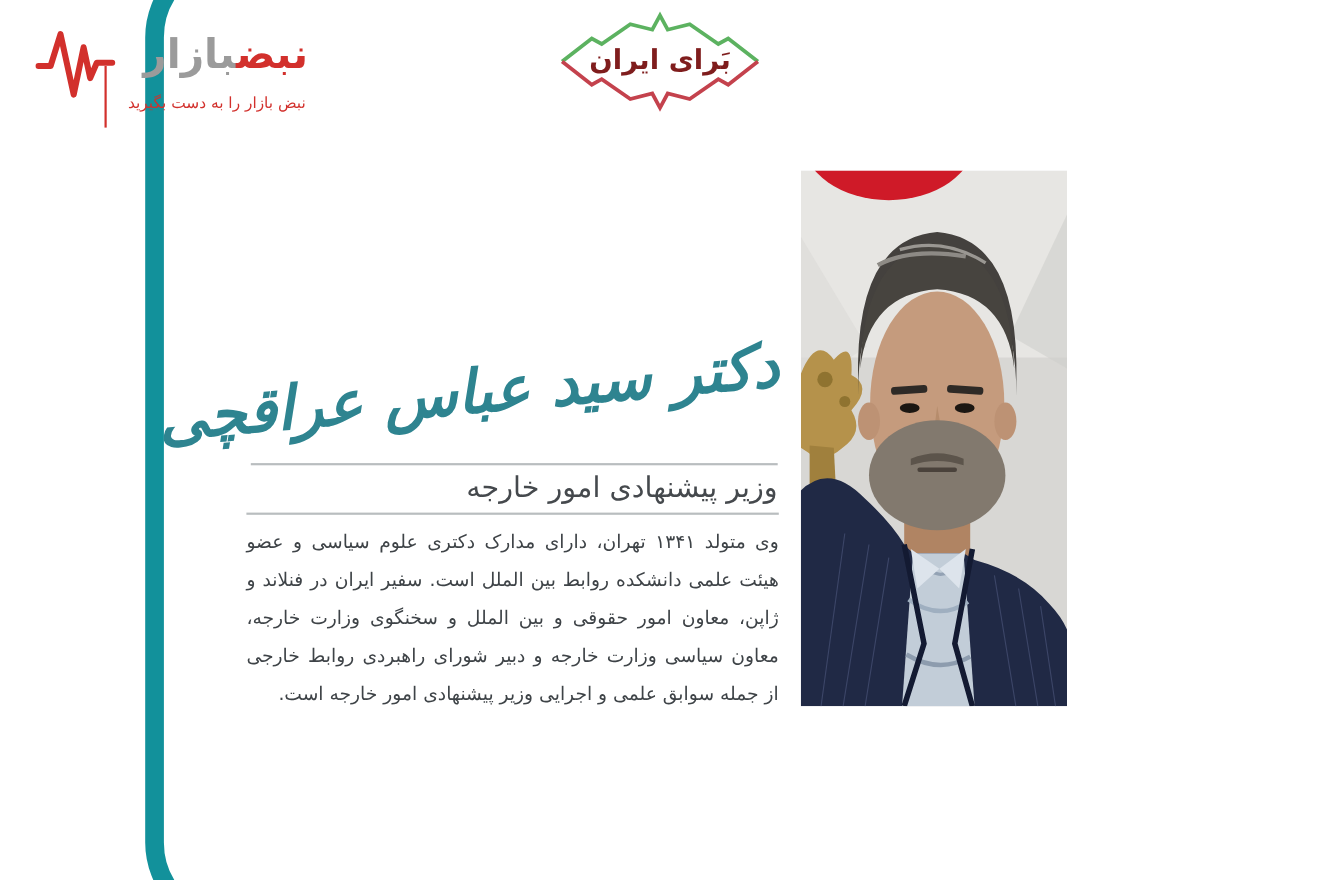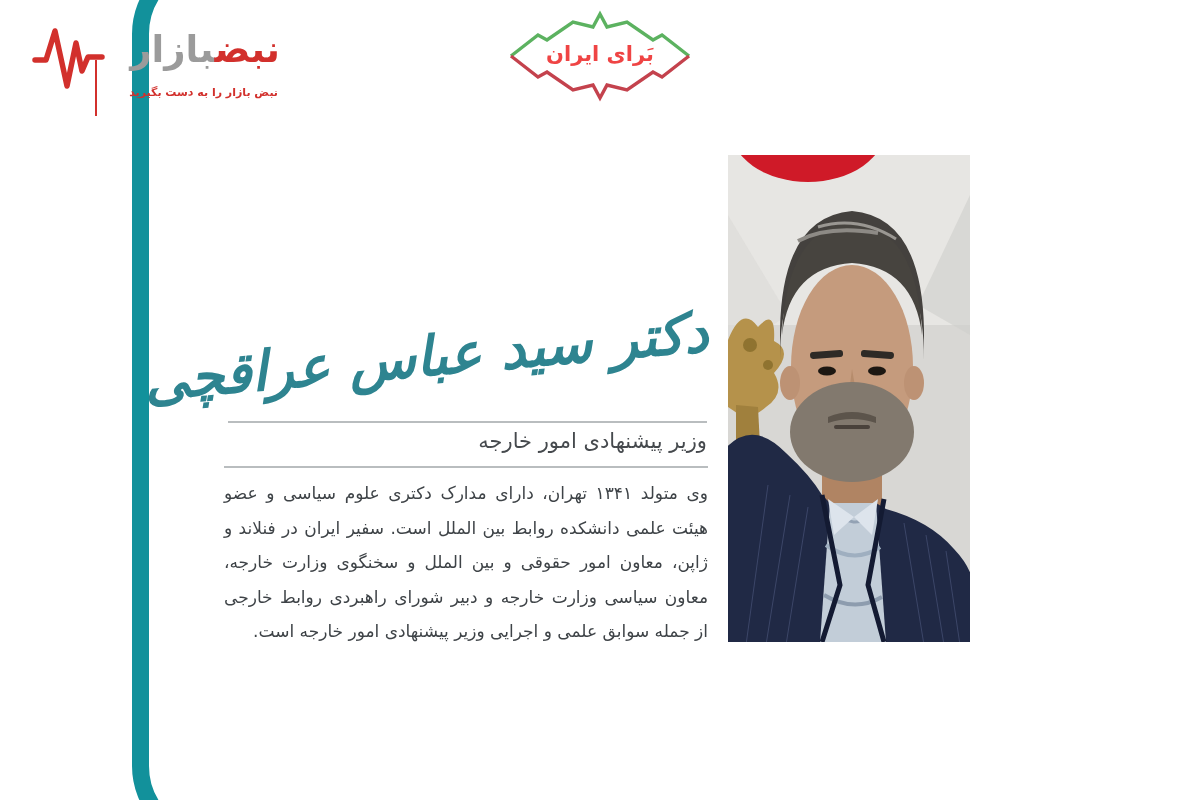--- a/index.html
+++ b/index.html
@@ -17,44 +17,44 @@
     border:17px solid var(--frame-teal);border-radius:82px;z-index:1;}
 
   
   .brand{position:absolute;left:26px;top:12px;width:256px;height:98px;z-index:3;}
   .brand-word{position:absolute;right:2px;top:16px;direction:rtl;font-size:37px;
     font-weight:bold;letter-spacing:-1px;white-space:nowrap;}
   .brand-word .r{color:var(--brand-red);}
   .brand-word .g{color:var(--brand-gray);}
   .brand-pulse{position:absolute;left:6px;top:12px;}
   .brand-line{position:absolute;left:69px;top:48px;width:2px;height:56px;background:var(--brand-red);}
-  .brand-tagline{position:absolute;right:4px;top:74px;direction:rtl;font-size:11px;
-    font-weight:bold;color:var(--brand-red);white-space:nowrap;}
+  .brand-tagline{position:absolute;right:4px;top:74px;direction:rtl;font-size:14px;
+    font-weight:normal;color:var(--brand-red);white-space:nowrap;}
 
   
   .star-logo{position:absolute;left:505px;top:6px;width:190px;height:100px;z-index:3;}
   .star-logo svg{position:absolute;inset:0;}
   .star-text{position:absolute;inset:0;display:flex;align-items:center;justify-content:center;
-    direction:rtl;font-size:21px;font-weight:bold;color:#ef4444;padding-bottom:4px;}
+    direction:rtl;font-size:25px;font-weight:bold;color:#7f1d1d;padding-bottom:4px;}
 
   
   .photo{position:absolute;left:728px;top:155px;width:242px;height:487px;z-index:2;overflow:hidden;}
 
   
   .name{position:absolute;left:228px;top:252px;width:480px;height:160px;z-index:2;
     direction:rtl;text-align:right;font-size:55px;font-weight:bold;font-style:italic;
     color:var(--name-teal);transform:rotate(-5deg);transform-origin:right center;
     display:flex;align-items:center;justify-content:flex-start;white-space:nowrap;}
 
   .rule{position:absolute;height:2px;background:var(--divider-gray);z-index:2;}
   .rule-top{left:228px;top:421px;width:479px;}
   .rule-bottom{left:224px;top:466px;width:484px;}
 
   .role{position:absolute;left:228px;top:429px;width:479px;z-index:2;direction:rtl;
-    text-align:right;font-size:21px;color:#45494d;}
+    text-align:right;font-size:26px;color:#45494d;}
 
   .bio{position:absolute;left:224px;top:476px;width:484px;z-index:2;direction:rtl;
     text-align:justify;text-align-last:right;font-size:17px;line-height:34.5px;
     color:var(--text-dark);}
 </style>
 </head>
 <body>
 
 <div class="canvas">
 

